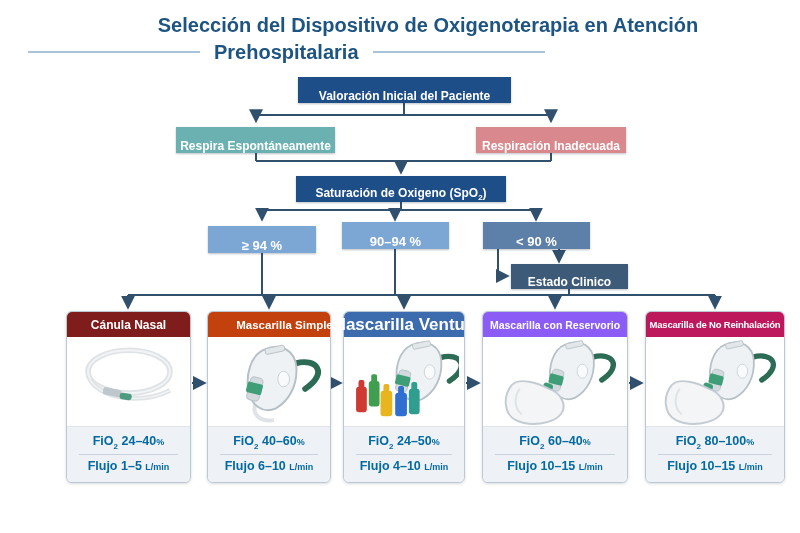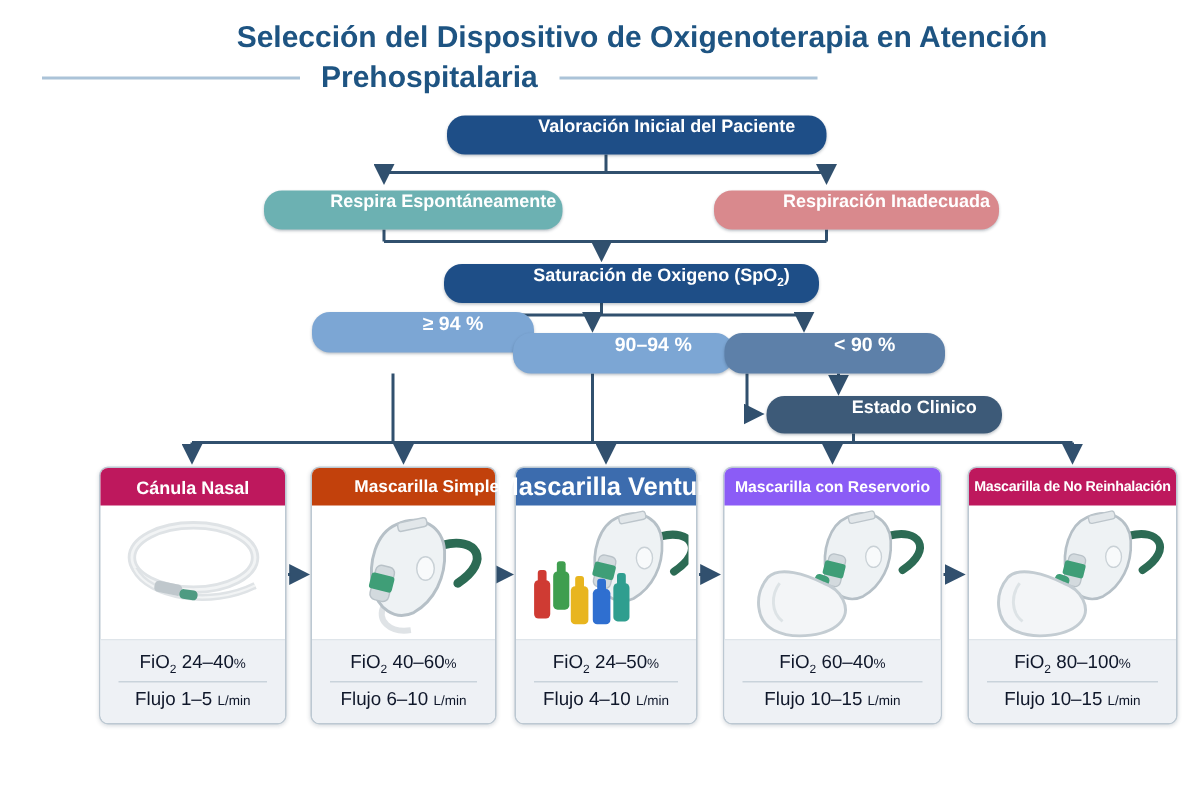--- a/index.html
+++ b/index.html
@@ -5,32 +5,32 @@
   html,body{margin:0;padding:0;background:#fff;}
   .stage{position:relative;width:800px;height:533px;background:#ffffff;font-family:"Liberation Sans",sans-serif;overflow:hidden;margin-left:28px;}
 
   
   .title-wrap{position:absolute;top:12px;left:0;right:0;text-align:center;color:#1e5482;font-weight:bold;}
   .title-line1{font-size:20px;line-height:26px;}
   .title-line2{display:flex;align-items:center;justify-content:flex-start;gap:14px;margin-top:1px;font-size:20px;line-height:26px;}
   .rule{width:172px;height:0;border-top:2px solid #abc3d8;}
 
   
-  .node{position:absolute;display:flex;align-items:flex-start;justify-content:center;color:#fff;font-weight:bold;font-size:12px;border-radius:12px;box-shadow:0 1px 2px rgba(30,50,70,.3);white-space:nowrap;padding-left:40px;}
+  .node{position:absolute;display:flex;align-items:flex-end;justify-content:center;color:#fff;font-weight:bold;font-size:12px;border-radius:0;box-shadow:0 1px 2px rgba(30,50,70,.3);white-space:nowrap;}
   .node.pct{font-size:13px;}
 
   
   #connectors{position:absolute;left:0;top:0;}
 
   
   .card{position:absolute;top:311px;height:172px;background:#fff;border:1px solid #bcc8d2;border-radius:6px;box-shadow:0 1px 3px rgba(30,50,70,.18);display:flex;flex-direction:column;box-sizing:border-box;}
   .card-header{height:25px;flex:0 0 25px;display:flex;align-items:center;justify-content:center;color:#fff;font-weight:bold;border-radius:5px 5px 0 0;white-space:nowrap;}
   .card-body{flex:1;display:flex;align-items:center;justify-content:center;overflow:hidden;}
   .card-footer{background:#eef1f5;border-top:1px solid #dfe5ea;border-radius:0 0 5px 5px;padding:4px 6px 6px;}
-  .stat{text-align:center;color:#0f172a;font-weight:normal;font-size:12.5px;padding:3px 0;white-space:nowrap;}
+  .stat{text-align:center;color:#0369a1;font-weight:bold;font-size:12.5px;padding:3px 0;white-space:nowrap;}
   .stat sub{font-size:8px;}
   .suffix{font-size:9px;}
   .divider{height:1px;background:#c9d3db;margin:1px 6px;}
 </style>
 </head>
 <body>
 
 <div class="stage">
 
   <svg width="0" height="0" style="position:absolute" aria-hidden="true">
@@ -93,35 +93,35 @@
   </div>
   <div class="node" style="left: 448px; top: 127px; width: 150px; height: 26px; background: rgb(217, 137, 141);">
     <span>Respiración Inadecuada</span>
   </div>
   <div class="node" style="left: 148px; top: 127px; width: 159px; height: 26px; background: rgb(108, 177, 178);">
     <span>Respira Espontáneamente</span>
   </div>
   <div class="node" style="left: 268px; top: 176px; width: 210px; height: 26px; background: rgb(30, 78, 135);">
     <span><span>Saturación de Oxigeno (SpO</span><sub style="font-size:8px">2</sub><span>)</span></span>
   </div>
-  <div class="node pct" style="left: 180px; top: 208px; width: 108px; height: 27px; background: rgb(124, 166, 212);">
+  <div class="node pct" style="left: 180px; top: 226px; width: 108px; height: 27px; background: rgb(124, 166, 212);">
     <span>≥ 94 %</span>
   </div>
   <div class="node pct" style="left: 314px; top: 222px; width: 107px; height: 27px; background: rgb(124, 166, 212);">
     <span>90–94 %</span>
   </div>
   <div class="node pct" style="left: 455px; top: 222px; width: 107px; height: 27px; background: rgb(93, 128, 169);">
     <span>&lt; 90 %</span>
   </div>
   <div class="node" style="left: 483px; top: 264px; width: 117px; height: 25px; background: rgb(61, 90, 120);">
     <span>Estado Clinico</span>
   </div>
 
   <div class="card" style="left:38px;width:125px;">
-    <div class="card-header" style="font-size: 12px; background: #be185d;">
+    <div class="card-header" style="font-size: 12px; background: #7f1d1d;">
       <span>Cánula Nasal</span>
     </div>
     <div class="card-body">
       <svg width="112" height="90" viewBox="0 0 120 92">
         <ellipse cx="60" cy="36" rx="44" ry="23" fill="none" stroke="#dfe3e6" stroke-width="6"></ellipse>
         <ellipse cx="60" cy="36" rx="44" ry="23" fill="none" stroke="#f2f4f5" stroke-width="2"></ellipse>
         <path d="M18,44 C28,64 72,72 104,56" fill="none" stroke="#dfe3e6" stroke-width="5"></path>
         <path d="M18,44 C28,64 72,72 104,56" fill="none" stroke="#f2f4f5" stroke-width="1.5"></path>
         <rect x="32" y="54" width="20" height="8" rx="3" transform="rotate(12 42 58)" fill="#bfc7cc"></rect>
         <rect x="50" y="59" width="13" height="7" rx="3" transform="rotate(8 56 62)" fill="#4e9b82"></rect>

